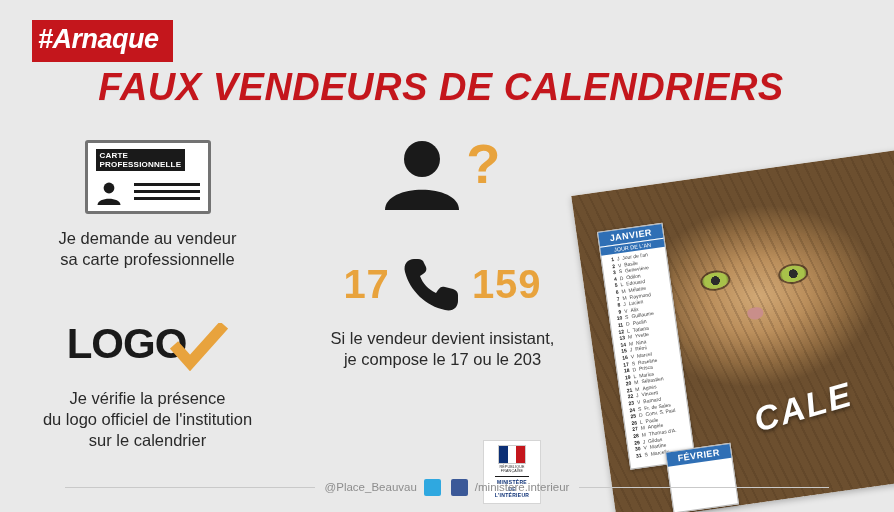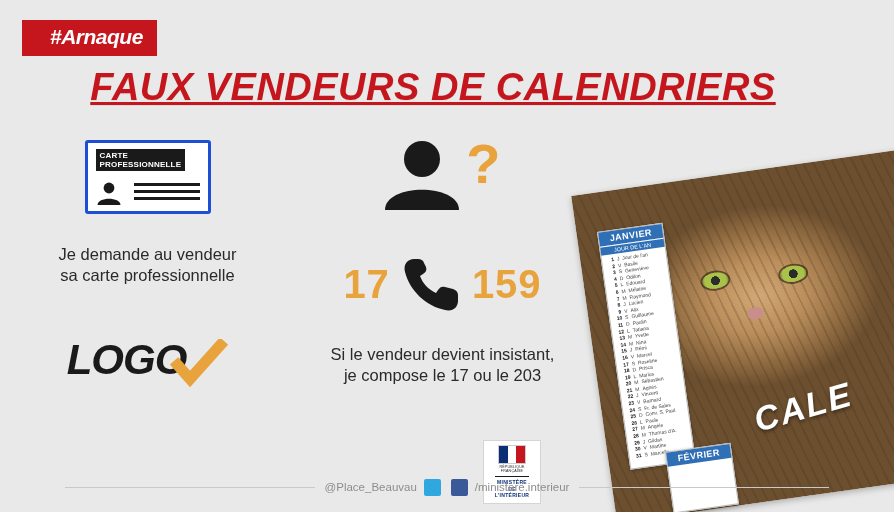--- a/index.html
+++ b/index.html
@@ -7,55 +7,54 @@
     width:894px;height:512px;
     background:#e9e9e9;
     font-family:"Liberation Sans", sans-serif;
     overflow:hidden;
     position:relative;
   }
   .canvas{position:relative;width:894px;height:512px;overflow:hidden;background:#e9e9e9;}
 
   
   .badge{
-    position:absolute;left:22px;top:20px;
+    position:absolute;left:32px;top:20px;
     background:#c4161c;color:#fff;
-    font-size:21px;font-weight:bold;font-style:italic;
-    padding:6px 14px 9px 28px;
+    font-size:27px;font-weight:bold;font-style:italic;
+    padding:6px 14px 9px 6px;
     letter-spacing:-0.5px;
     line-height:1;
   }
 
   
   .title{
-    position:absolute;left:8px;top:68px;width:850px;
+    position:absolute;left:16px;top:68px;width:850px;
     text-align:center;
     color:#c4161c;
     font-size:38px;font-weight:bold;font-style:italic;
     letter-spacing:0.5px;
     line-height:1;
     text-shadow:0 1px 0 rgba(0,0,0,.05);
-    text-decoration:underline;
   }
 
   
   .col{position:absolute;top:140px;}
   .col-left{left:20px;width:255px;}
   .col-right{left:300px;width:285px;}
 
   .cell{width:100%;text-align:center;}
   .cap{
     color:#2a2a2a;font-size:16.5px;line-height:1.28;
-    margin-top:30px;white-space:pre-line;
+    margin-top:14px;white-space:pre-line;
   }
 
   
   .card-icon{
     width:120px;height:68px;margin:0 auto;
-    border:3px solid #1d4ed8;border-radius:3px;
+    border:3px solid #737373;border-radius:3px;
     background:#fff;position:relative;
   }
   .card-icon .cardtxt{
     position:absolute;left:8px;top:6px;
     background:#1a1a1a;color:#fff;
     font-size:8px;font-weight:bold;line-height:1.15;
     padding:2px 4px;letter-spacing:0.2px;
     text-align:left;
   }
   .card-icon .photo{
@@ -65,21 +64,21 @@
   .card-icon .lines i{display:block;height:3px;background:#1a1a1a;margin-bottom:4px;}
 
   
   .person-wrap{height:70px;position:relative;width:120px;margin:0 auto;}
   .qmark{
     position:absolute;right:2px;top:-4px;
     color:#e8a33d;font-size:56px;font-weight:bold;line-height:1;
   }
 
   
-  .logo-row{display:flex;align-items:center;justify-content:center;height:60px;font-style:italic;}
+  .logo-row{display:flex;align-items:center;justify-content:center;height:60px;}
   .logo-word{
     font-size:42px;font-weight:bold;color:#1a1a1a;letter-spacing:-1px;
     line-height:1;
   }
   .check{margin-left:-16px;margin-top:6px;}
 
   
   .num-row{display:flex;align-items:center;justify-content:center;height:60px;gap:6px;}
   .num{
     font-size:40px;font-weight:bold;color:#e8a33d;line-height:1;
@@ -205,20 +204,23 @@
 sa carte professionnelle</div>
     </div>
 
     <div class="cell" style="margin-top:44px;">
       <div class="logo-row">
         <span class="logo-word">LOGO</span>
         <svg class="check" width="58" height="48" viewBox="0 0 58 48">
           <path d="M4 22 L20 40 L54 2" stroke="#e8a33d" stroke-width="11" fill="none" stroke-linecap="butt" stroke-linejoin="miter"></path>
         </svg>
       </div>
+      <div class="cap">Je vérifie la présence
+du logo officiel de l'institution
+sur le calendrier</div>
     </div>
 
   </div>
 
   <div class="col col-right">
 
     <div class="cell">
       <div class="person-wrap">
         <svg width="78" height="70" viewBox="0 0 78 70" style="position:absolute;left:0;top:0;">
           <circle cx="39" cy="19" r="18" fill="#1a1a1a"></circle>

